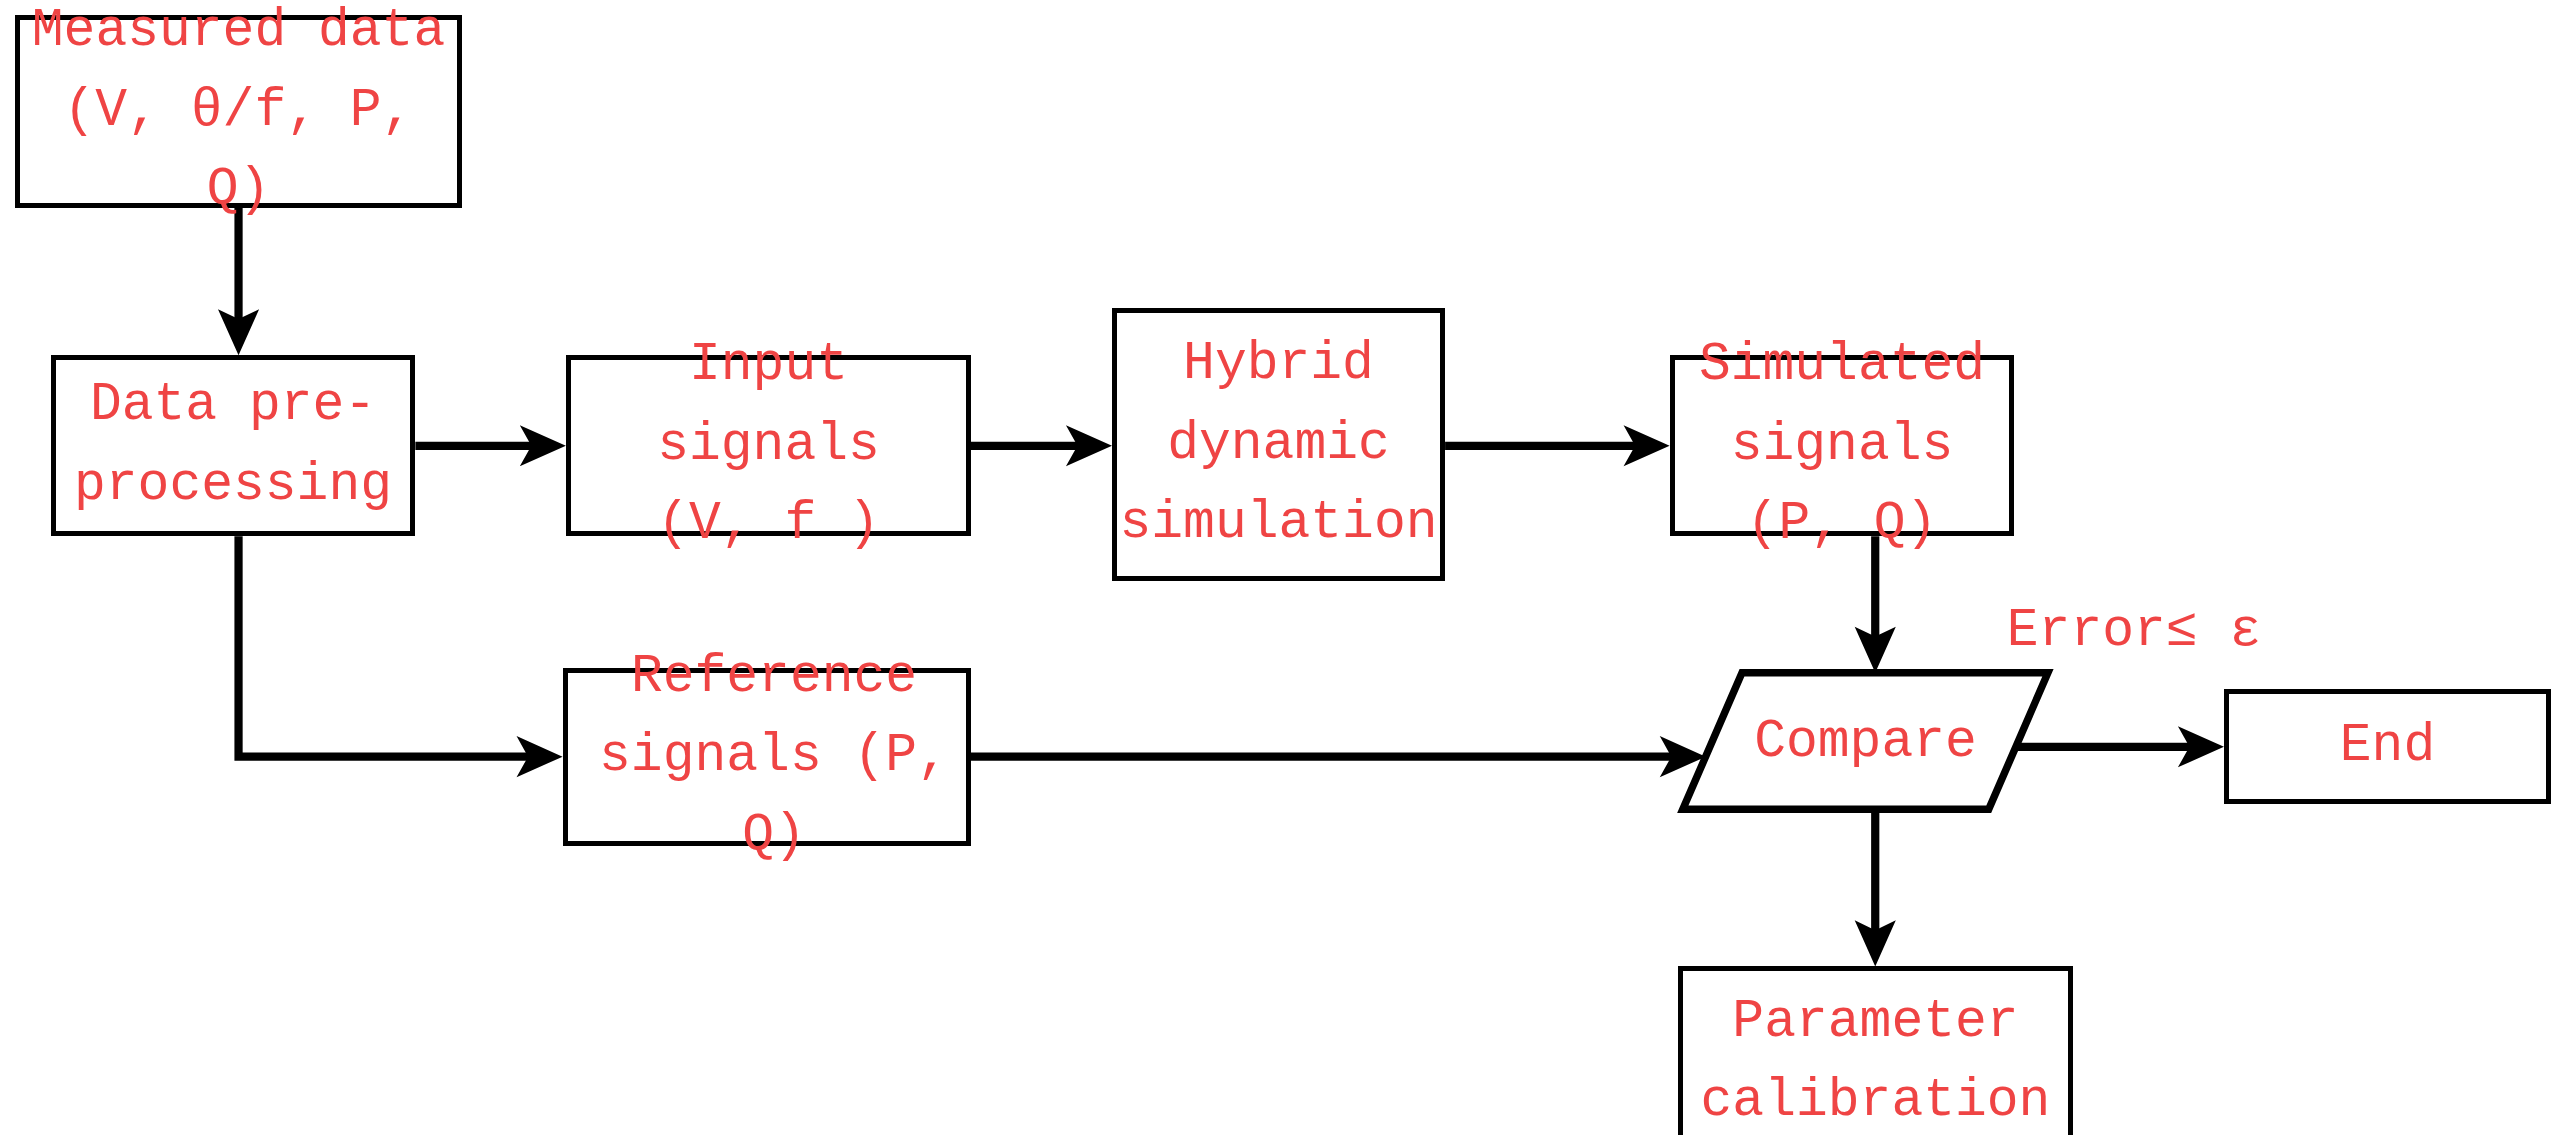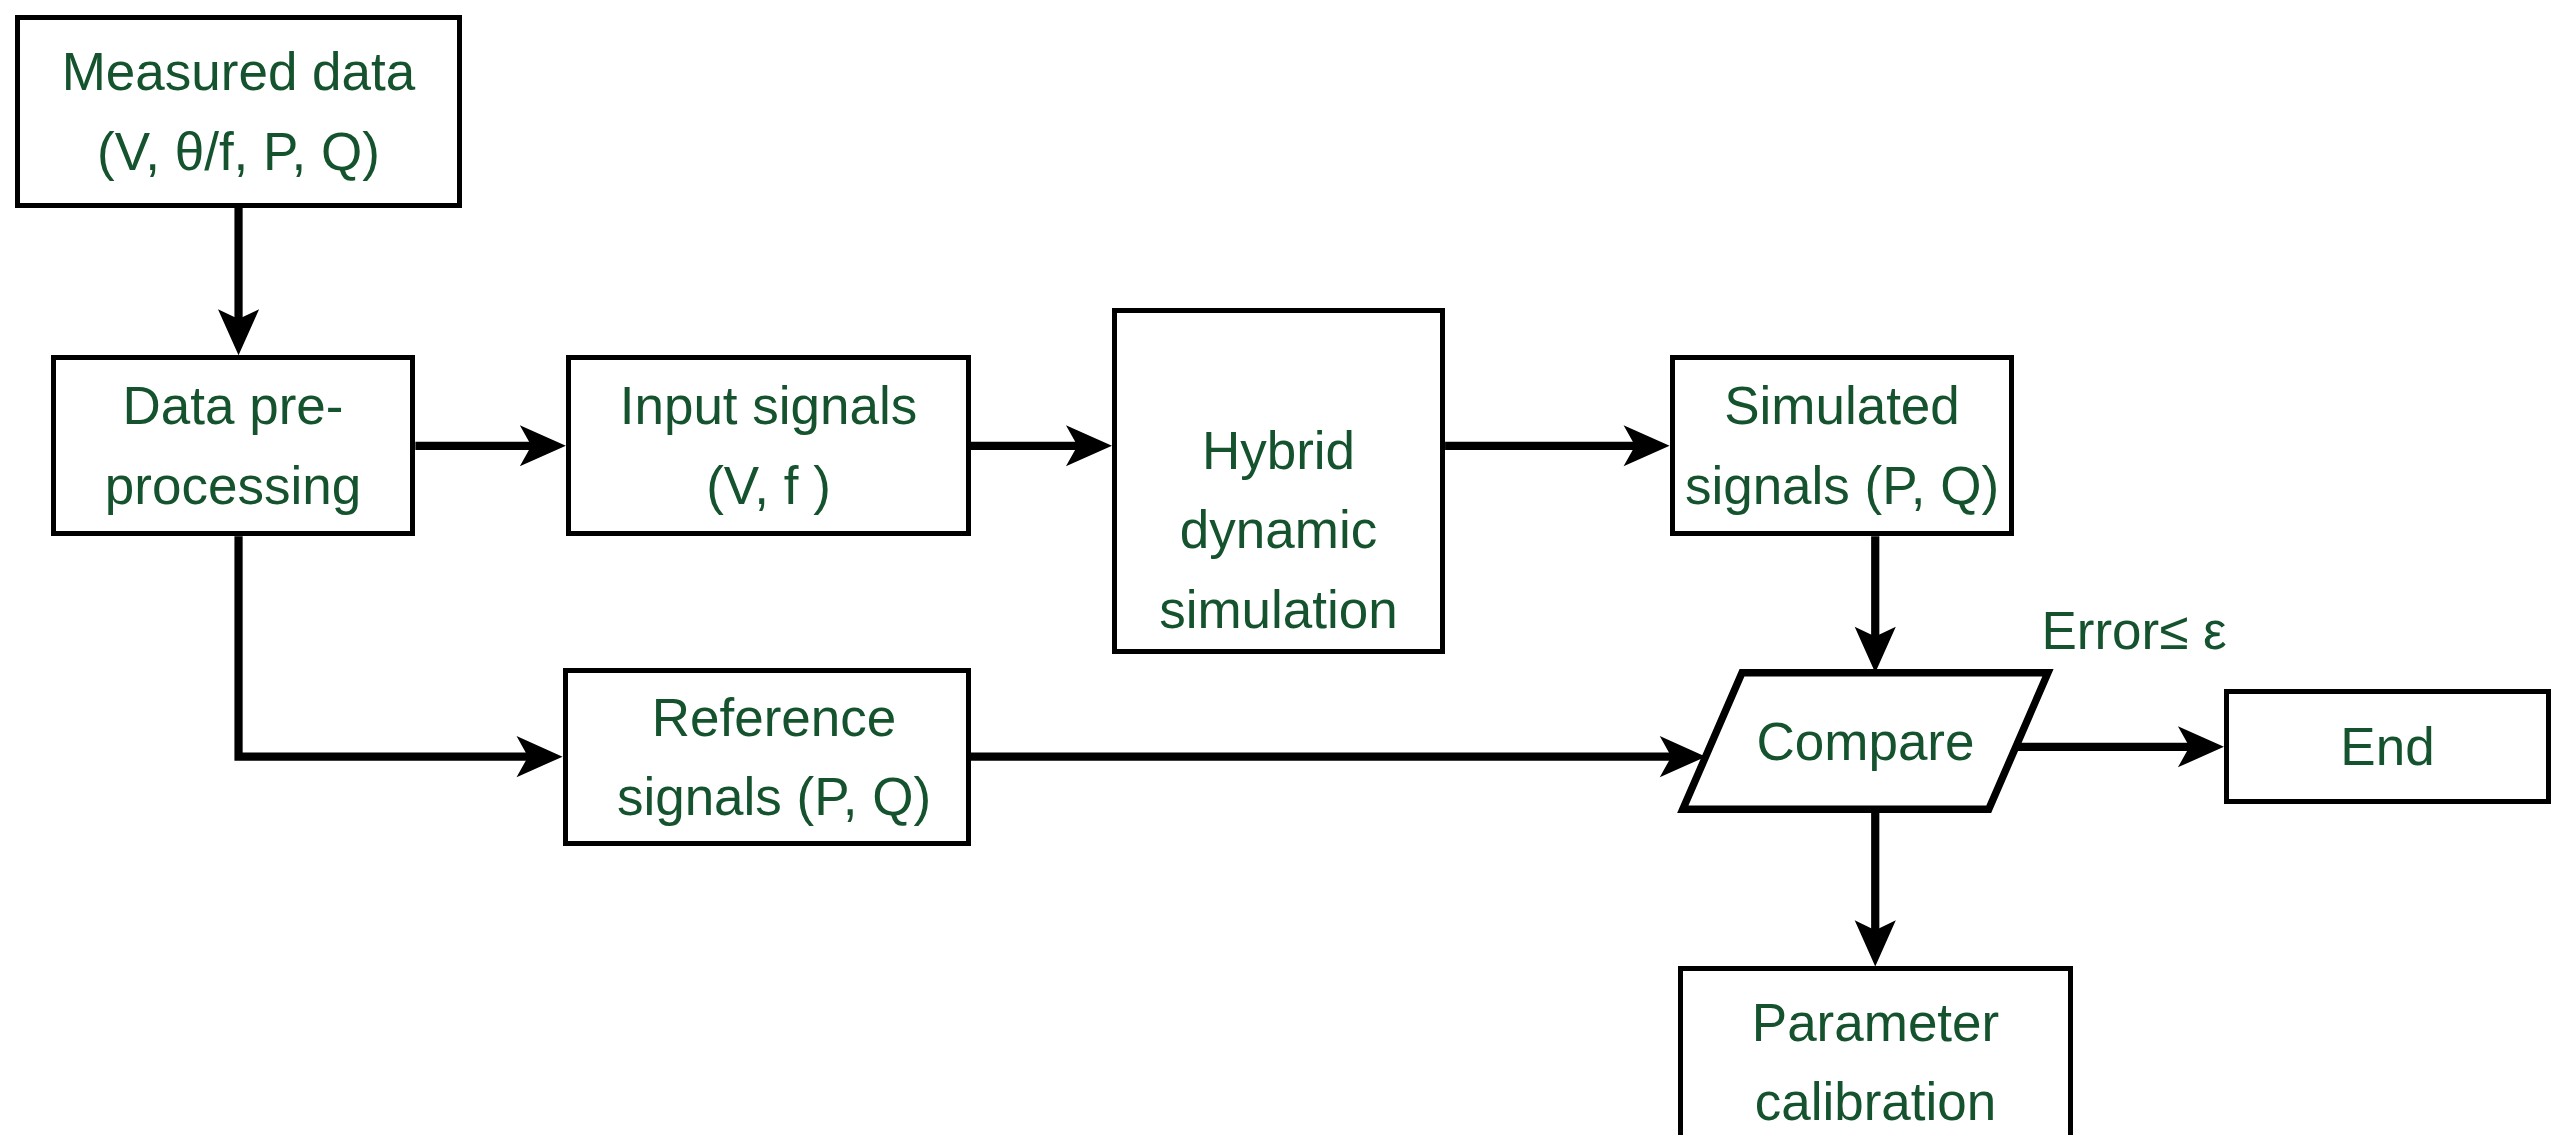--- a/index.html
+++ b/index.html
@@ -1,22 +1,22 @@
 <!DOCTYPE html>
 <html style="font-size:13px"><head>
 <meta charset="utf-8">
 <style>
   html, body { margin: 0; padding: 0; background: #ffffff; }
   #canvas {
     position: relative;
     width: 2576px;
     height: 1135px;
     background: #ffffff;
-    font-family: Liberation Sans, sans-serif;
-    color: #14532d;
+    font-family: Liberation Mono, monospace;
+    color: #ef4444;
     overflow: hidden;
   }
   #connectors {
     position: absolute;
     left: 0; top: 0;
     width: 2576px; height: 1135px;
   }
   .node {
     position: absolute;
     box-sizing: border-box;
@@ -96,21 +96,21 @@
   <div class="node" style="left:51px; top:355px; width:364px; height:181px;">
     <span>Data pre-
 processing</span>
   </div>
 
   <div class="node" style="left:566px; top:355px; width:405px; height:181px;">
     <span>Input signals
 (V, f )</span>
   </div>
 
-  <div class="node" style="left:1112px; top:308px; width:333px; height:346px;align-items:flex-end;">
+  <div class="node" style="left:1112px; top:308px; width:333px; height:273px;">
     <span>Hybrid
 dynamic
 simulation</span>
   </div>
 
   <div class="node" style="left:1670px; top:355px; width:344px; height:181px;">
     <span>Simulated
 signals (P, Q)</span>
   </div>
 

